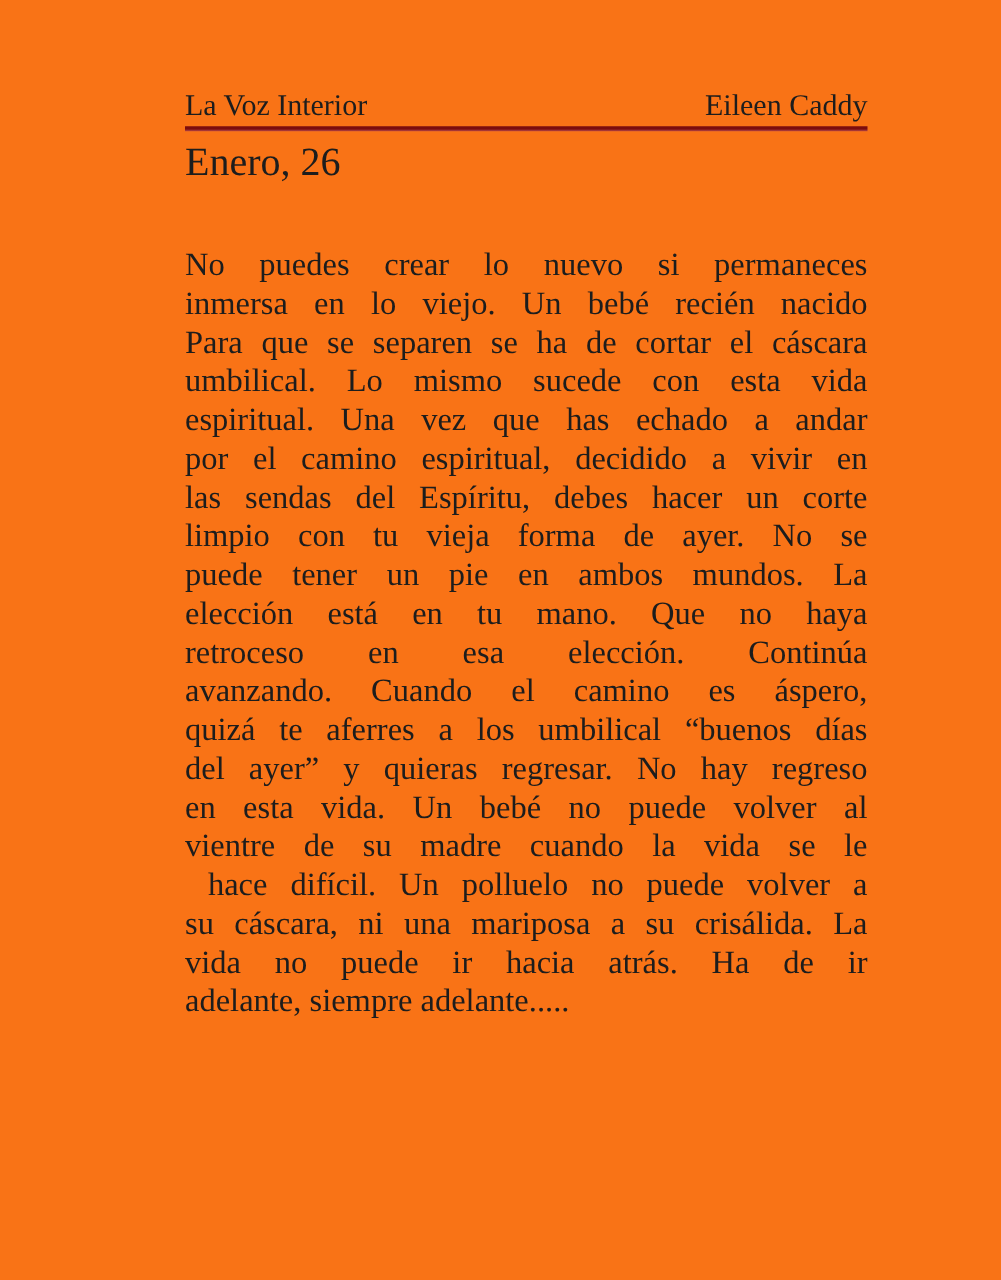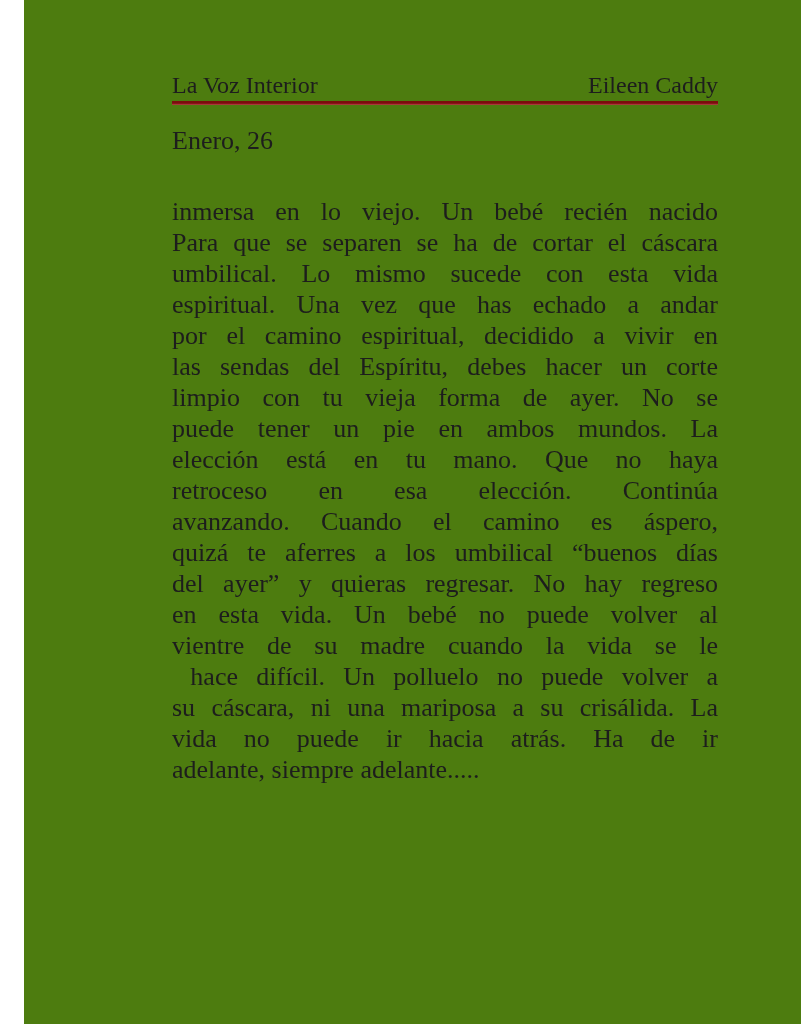--- a/index.html
+++ b/index.html
@@ -11,22 +11,21 @@
     height: 1024px;
     background: #ffffff;
     font-family: "Liberation Serif", "DejaVu Serif", serif;
     color: #1d1d1d;
     position: relative;
     overflow: hidden;
   }
   .page {
     position: absolute;
     inset: 0;
-    background: #4d7c0f;
-    margin-left: 24px;
+    background: #f97316;
   }
   .content {
     position: absolute;
     left: 148px;
     top: 0;
     width: 546px;
   }
   .running-header {
     position: absolute;
     top: 72px;
@@ -42,24 +41,24 @@
     position: absolute;
     top: 101px;
     left: 0;
     width: 100%;
     height: 4px;
     
     background: #8e1111;
   }
   .date {
     position: absolute;
-    top: 126px;
+    top: 114px;
     left: 0;
     margin: 0;
-    font-size: 26px;
+    font-size: 32px;
     font-weight: 400;
     line-height: 30px;
     white-space: nowrap;
   }
   .paragraph {
     position: absolute;
     top: 196px;
     left: 0;
     width: 546px;
     font-size: 26px;
@@ -83,20 +82,21 @@
     <div class="running-header">
       <span>La Voz Interior</span>
       <span>Eileen Caddy</span>
     </div>
 
     <div class="rule" style="background: linear-gradient(rgb(124, 13, 13) 0%, rgb(124, 13, 13) 55%, rgb(184, 74, 74) 100%);"></div>
 
     <h2 class="date">Enero, 26</h2>
 
     <div class="paragraph">
+        <div class="line">No puedes crear lo nuevo si permaneces</div>
         <div class="line">inmersa en lo viejo. Un bebé recién nacido</div>
         <div class="line">Para que se separen se ha de cortar el cáscara</div>
         <div class="line">umbilical. Lo mismo sucede con esta vida</div>
         <div class="line">espiritual. Una vez que has echado a andar</div>
         <div class="line">por el camino espiritual, decidido a vivir en</div>
         <div class="line">las sendas del Espíritu, debes hacer un corte</div>
         <div class="line">limpio con tu vieja forma de ayer. No se</div>
         <div class="line">puede tener un pie en ambos mundos. La</div>
         <div class="line">elección está en tu mano. Que no haya</div>
         <div class="line">retroceso en esa elección. Continúa</div>

